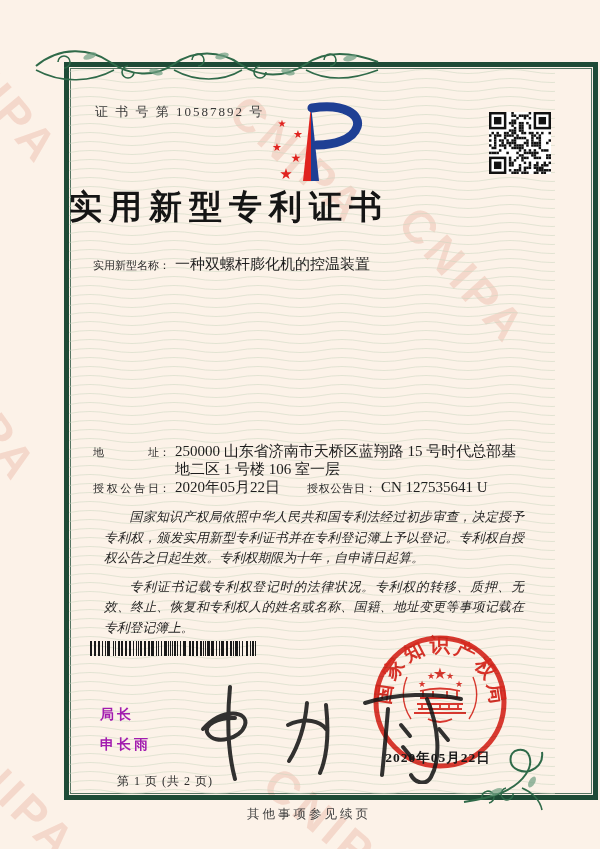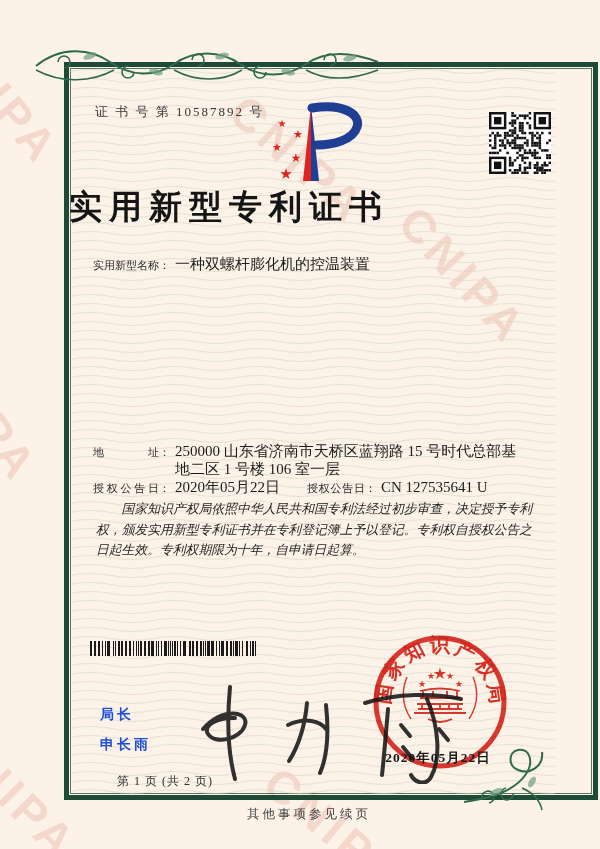--- a/index.html
+++ b/index.html
@@ -24,27 +24,27 @@
   .row{position:absolute;left:24px;z-index:4;white-space:nowrap;color:#222;}
   .lbl{display:inline-block;width:66px;font-size:11px;color:#2b2b2b;text-align:justify;
        text-align-last:justify;vertical-align:baseline;}
   .colon{font-size:11px;margin-right:5px;}
   .val{font-size:15px;color:#1d1d1d;}
   .val.wrap{display:inline-block;width:345px;white-space:normal;vertical-align:top;line-height:18px;}
   .pair2{position:absolute;left:214px;top:0;}
   
   .body-text{position:absolute;left:27px;top:432px;width:436px;z-index:4;font-style:italic;
              font-size:12.8px;line-height:20.5px;color:#1f1f1f;text-align:justify;}
-  .body-text p{margin:0;text-indent:2em;}
+  .body-text p{margin:8px;text-indent:2em;}
   
   .barcode{position:absolute;left:21px;top:574px;z-index:4;}
   
   .director{position:absolute;left:31px;top:632px;z-index:4;
             font-family:"Liberation Sans","DejaVu Sans",sans-serif;}
-  .director div{font-size:14px;letter-spacing:3px;color:#1d4ed8;line-height:30px;font-weight:600;}
+  .director div{font-size:14px;letter-spacing:3px;color:#a21caf;line-height:30px;font-weight:600;}
   .signature{position:absolute;left:120px;top:612px;z-index:6;}
   .seal{position:absolute;left:296px;top:560px;z-index:5;mix-blend-mode:multiply;}
   .page-info{position:absolute;left:0;top:706px;width:100%;font-size:12px;
              color:#2e2e2e;letter-spacing:1px;z-index:4;padding-left:48px;}
   .continuation{position:absolute;left:9px;top:806px;width:100%;text-align:center;font-size:12.5px;
                 letter-spacing:3px;color:#404040;z-index:4;}
   .ornament{position:absolute;z-index:3;}
 </style>
 </head>
 <body>
@@ -306,20 +306,21 @@
     </div>
     <div class="row" style="top:411px">
       <span class="lbl">授权公告日</span><span class="colon">：</span><span class="val">2020年05月22日</span>
       <span class="pair2">
         <span class="lbl" style="width:58px">授权公告日</span><span class="colon">：</span><span class="val">CN 127535641 U</span>
       </span>
     </div>
 
     <div class="body-text">
       <p>国家知识产权局依照中华人民共和国专利法经过初步审查，决定授予专利权，颁发实用新型专利证书并在专利登记簿上予以登记。专利权自授权公告之日起生效。专利权期限为十年，自申请日起算。</p>
+      <p>专利证书记载专利权登记时的法律状况。专利权的转移、质押、无效、终止、恢复和专利权人的姓名或名称、国籍、地址变更等事项记载在专利登记簿上。</p>
     </div>
 
     <svg class="barcode" id="barcode" width="168" height="15" xmlns="http://www.w3.org/2000/svg">
         <rect x="0" y="0" width="2" height="15" fill="#1a1a1a"></rect>
         <rect x="4" y="0" width="2" height="15" fill="#1a1a1a"></rect>
         <rect x="8" y="0" width="2" height="15" fill="#1a1a1a"></rect>
         <rect x="12" y="0" width="1" height="15" fill="#1a1a1a"></rect>
         <rect x="15" y="0" width="1" height="15" fill="#1a1a1a"></rect>
         <rect x="17" y="0" width="3" height="15" fill="#1a1a1a"></rect>
         <rect x="23" y="0" width="1" height="15" fill="#1a1a1a"></rect>

